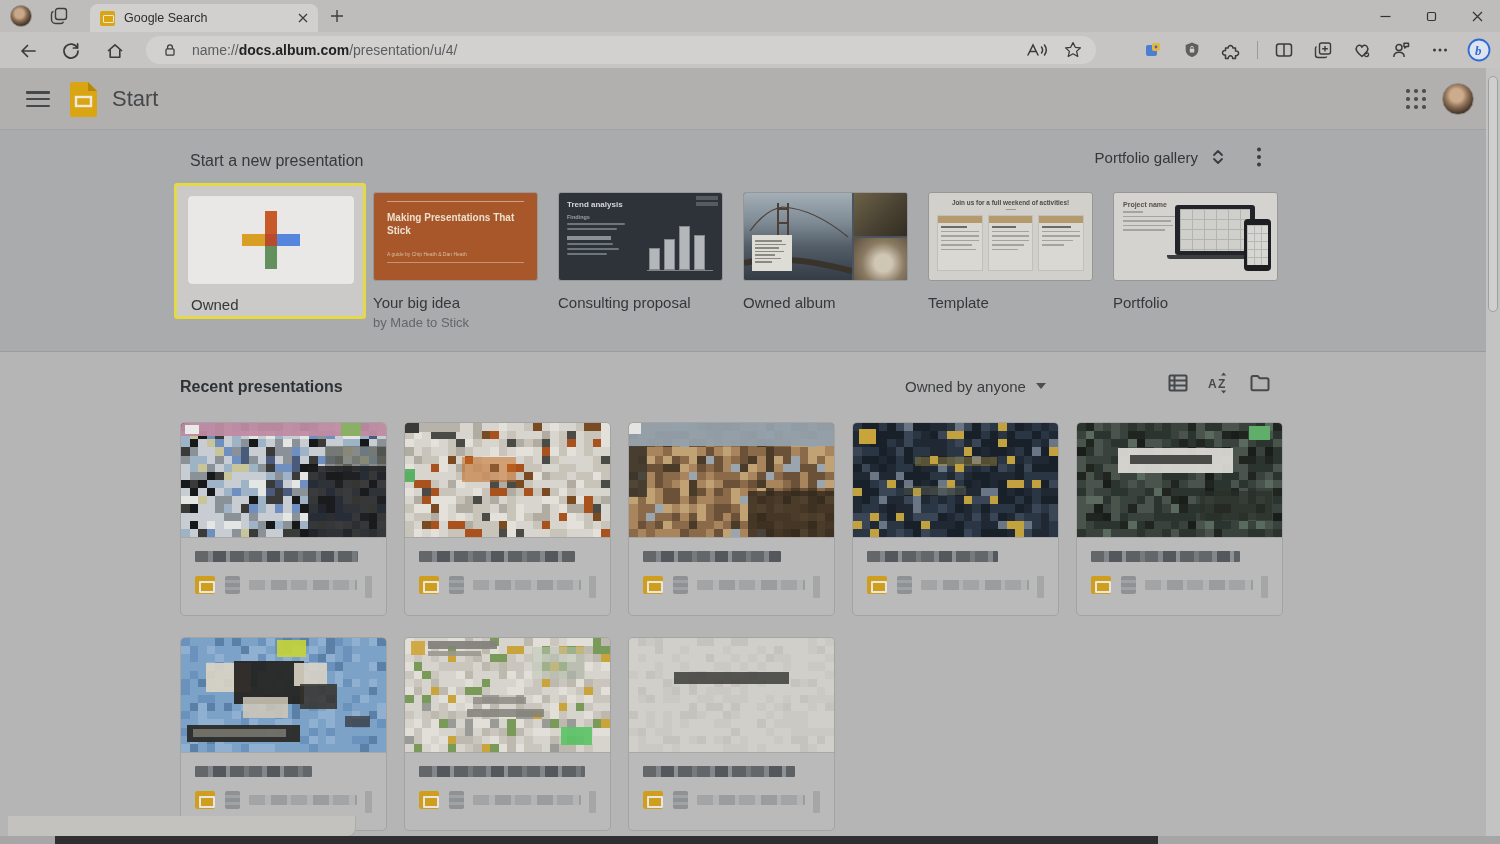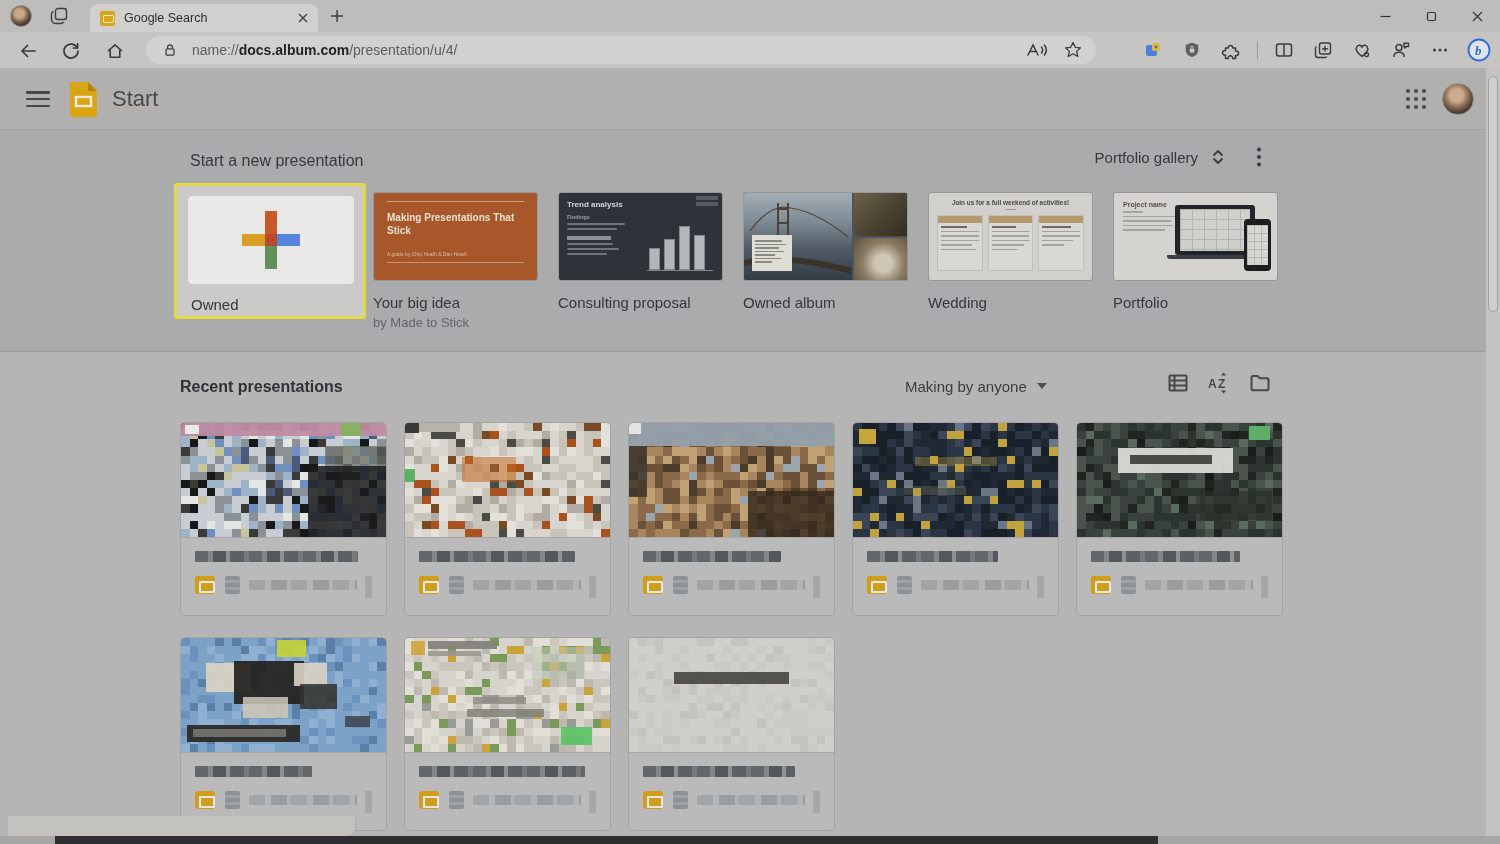--- a/index.html
+++ b/index.html
@@ -462,21 +462,21 @@
           <div class="col">
               <div class="colhead"></div>
               <i class="b" style="width:65%"></i>
               <i></i>
               <i></i>
               <i style="width:70%"></i>
               <i style="width:50%"></i>
             </div>
         </div>
       </div>
-      <div class="tpl-label">Wedding</div>
+      <div class="tpl-label">Template</div>
     </div>
 
     <div class="tpl-card">
       <div class="tpl-thumb th-portfolio">
         <div class="t1">Project name</div>
         <div class="ln" style="width:20px"></div>
         <div class="ln"></div>
           <div class="ln" style="width:48px"></div>
           <div class="ln" style="width:50px"></div>
           <div class="ln" style="width:42px"></div>
@@ -488,21 +488,21 @@
             <div class="pscreen"></div>
           </div>
       </div>
       <div class="tpl-label">Portfolio</div>
     </div>
   </div>
 </div>
 
 <div class="recents-head-title">Recent presentations</div>
 <div class="recents-filter">
-  <span class="lbl">Making by anyone</span>
+  <span class="lbl">Owned by anyone</span>
   <span class="caret"></span>
 </div>
 <div class="recents-icons">
   <span>
     <svg width="24" height="24" viewBox="0 0 24 24" fill="none" stroke="#46484a" stroke-width="2">
         <rect x="3.5" y="4.5" width="17" height="15" rx="1"></rect>
         <path d="M3.5 9.5 H20.5 M3.5 14.5 H20.5 M8.5 4.5 V19.5"></path>
       </svg>
   </span>
   <span>

